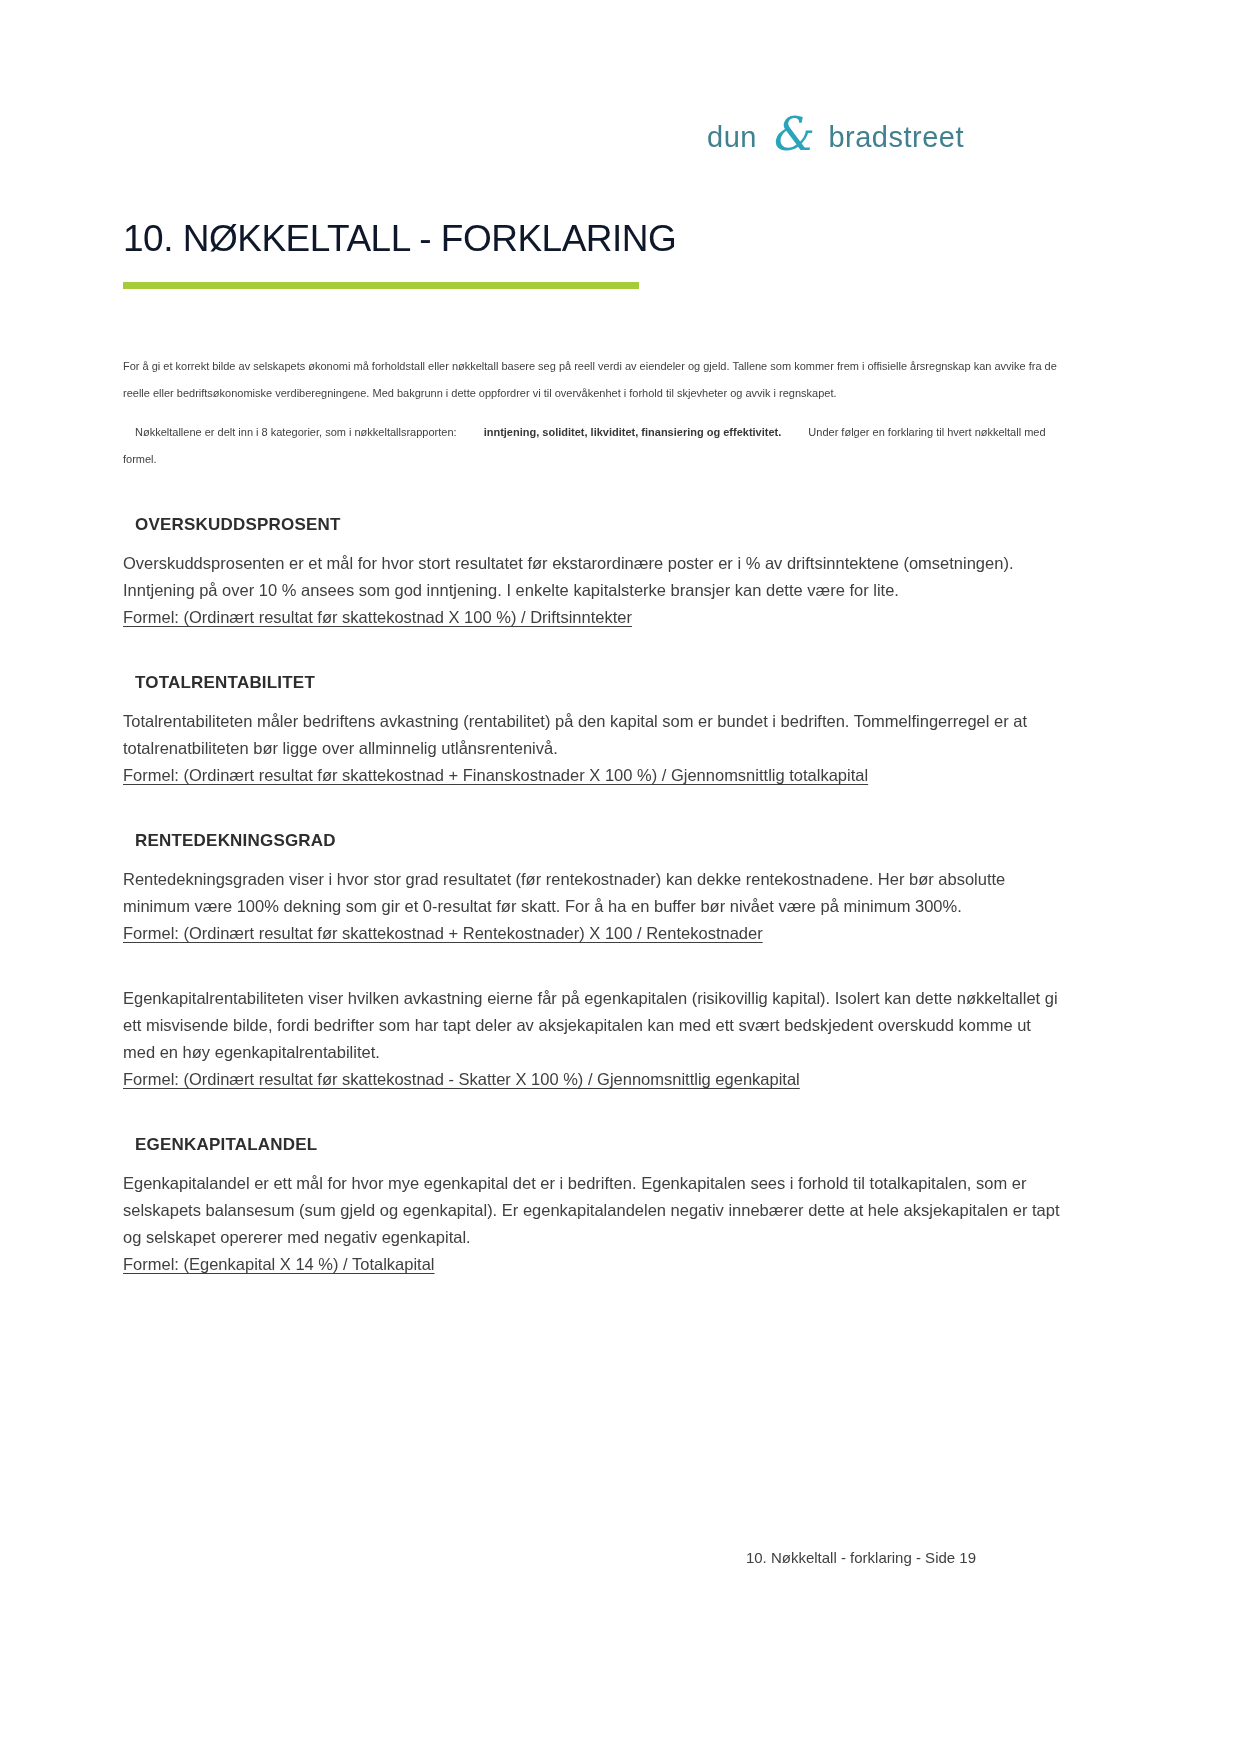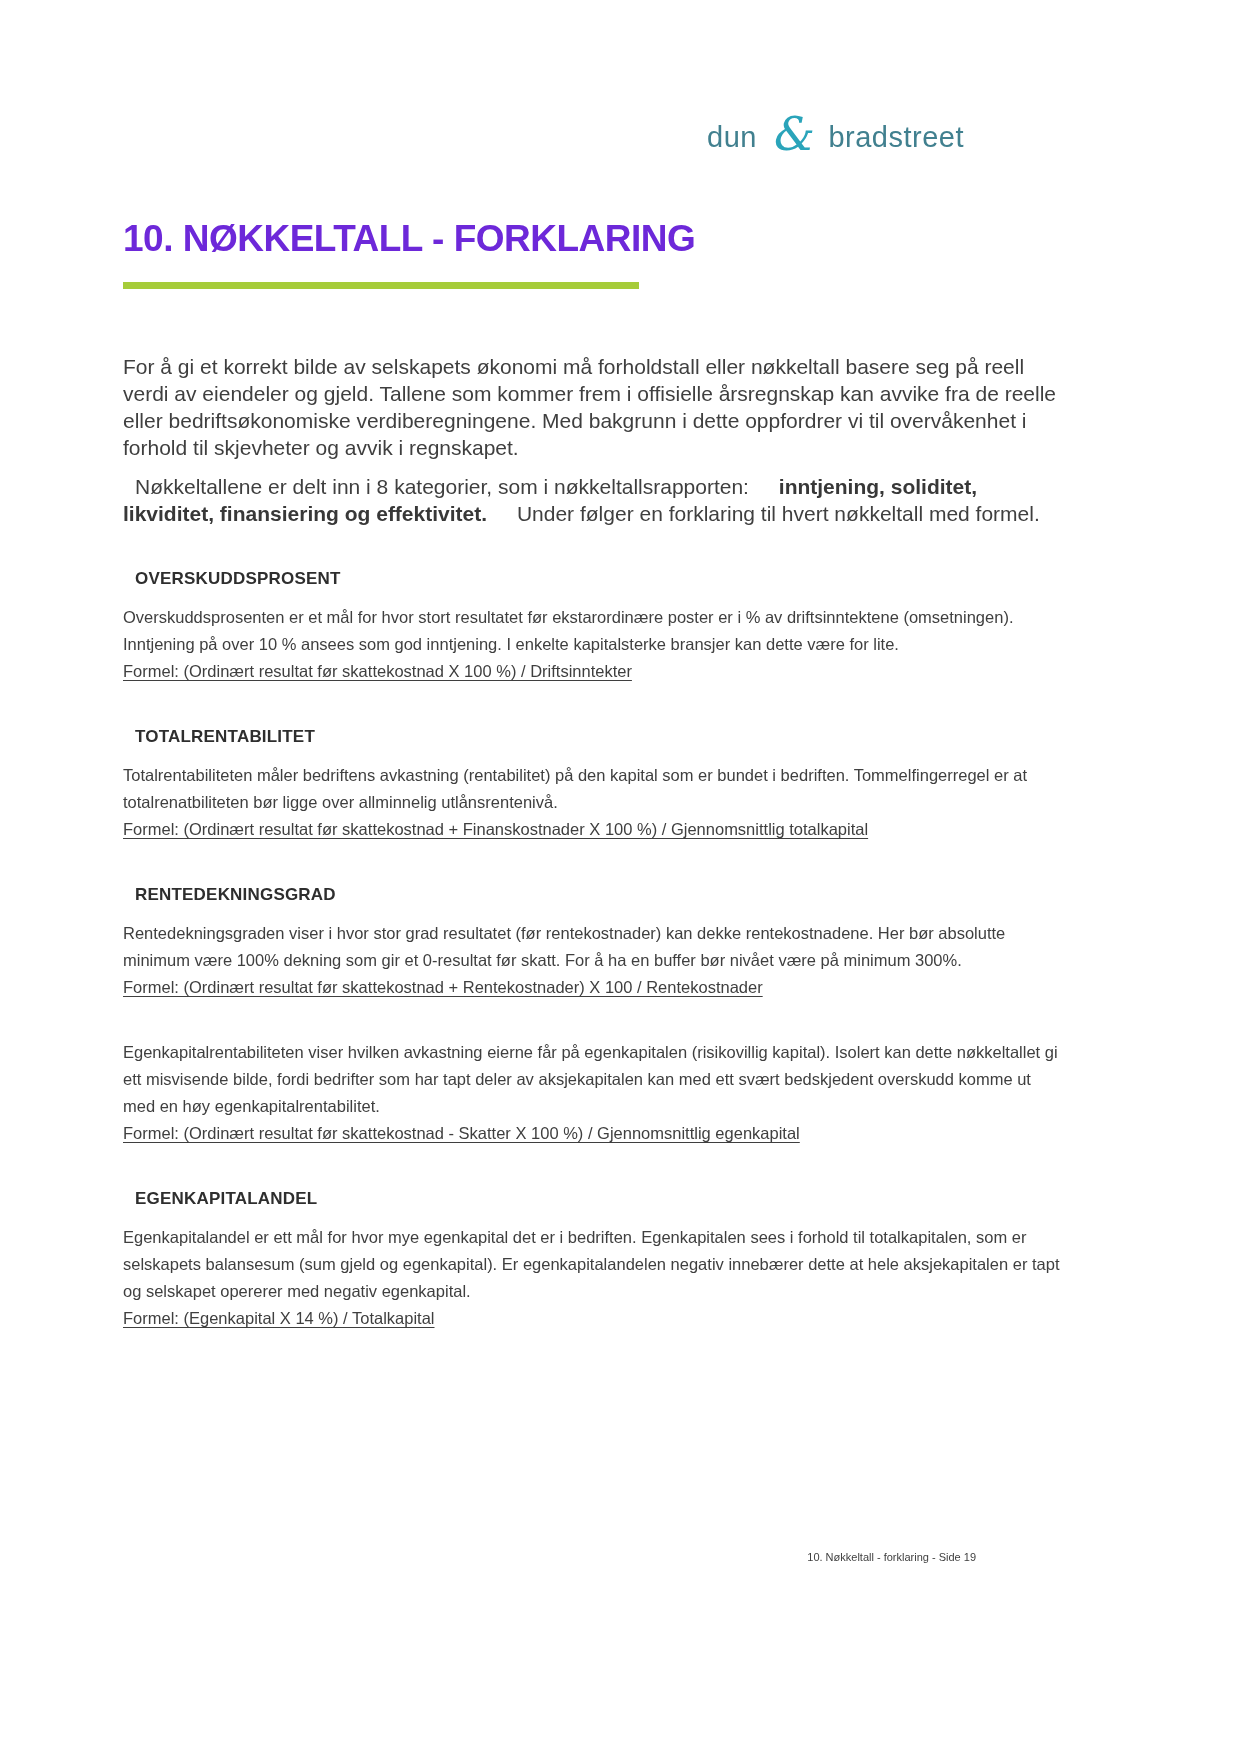--- a/index.html
+++ b/index.html
@@ -34,32 +34,32 @@
     font-style: italic;
     font-size: 46px;
     line-height: 1;
     margin: 0 1px 0 5px;
     position: relative;
     top: 3px;
   }
   h1.title {
     font-size: 37px;
     line-height: 42px;
-    font-weight: bold;
-    color: #6d28d9;
+    font-weight: normal;
+    color: #0f172a;
     letter-spacing: -0.5px;
   }
   .rule {
     margin-top: 22px;
     width: 516px;
     height: 7px;
   }
   .para {
     margin-top: 64px;
-    font-size: 21px;
+    font-size: 11px;
     line-height: 27px;
     max-width: 968px;
   }
   .para.second { margin-top: 10px; }
   .para strong { color: #383838; }
   section.kpi {
     margin-top: 38px;
     max-width: 968px;
     font-size: 16.5px;
     line-height: 27px;
@@ -74,21 +74,21 @@
   section.kpi .body { margin: 0; }
   section.kpi .formula {
     margin: 0;
     text-decoration: underline;
     text-underline-offset: 3px;
   }
   .footer {
     position: absolute;
     top: 1496px;
     right: 289px;
-    font-size: 11px;
+    font-size: 15px;
     line-height: 27px;
     color: #3f3f3f;
     white-space: nowrap;
   }
 </style>
 </head>
 <body>
 
 <div class="page">
 

